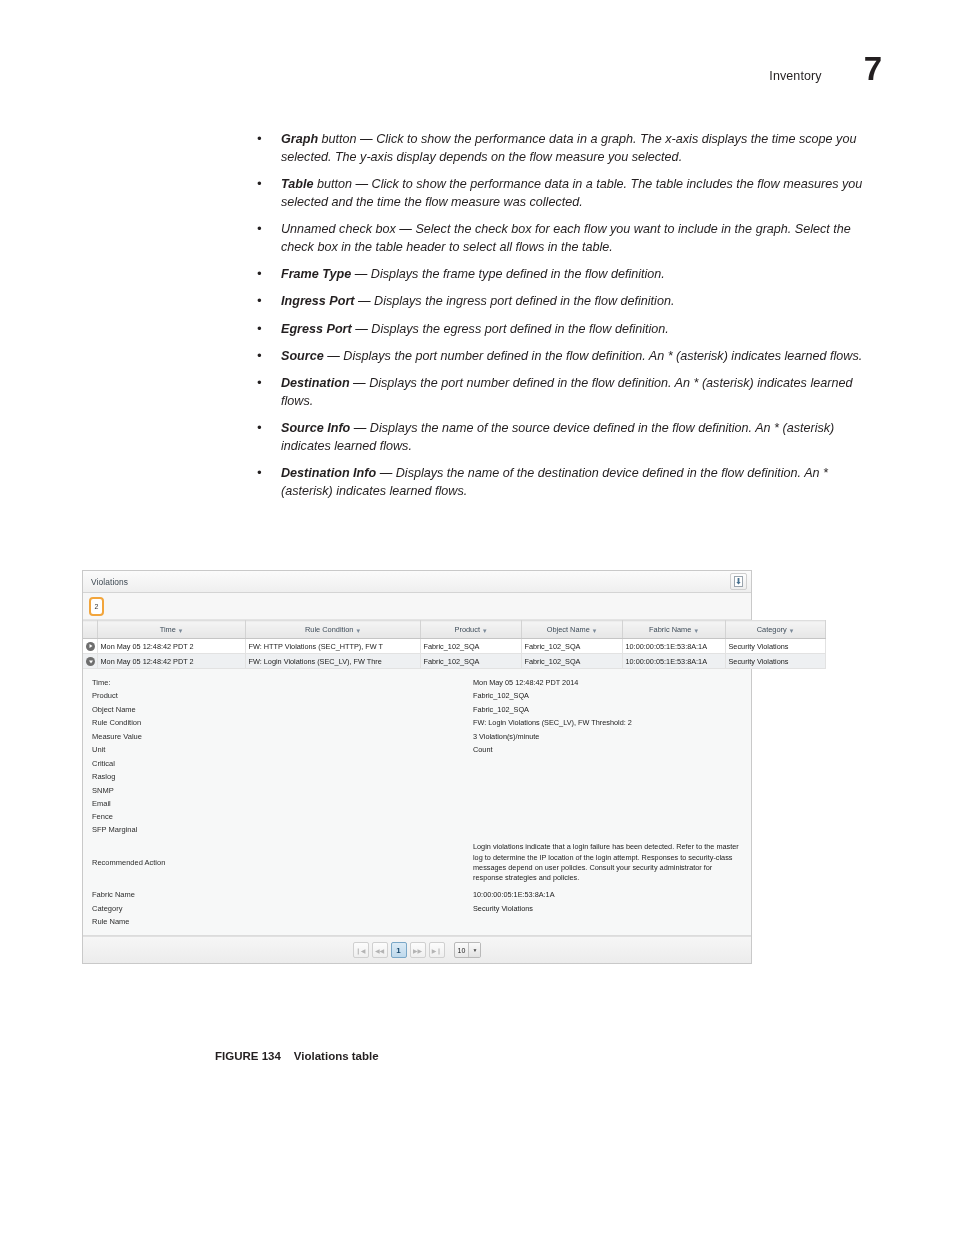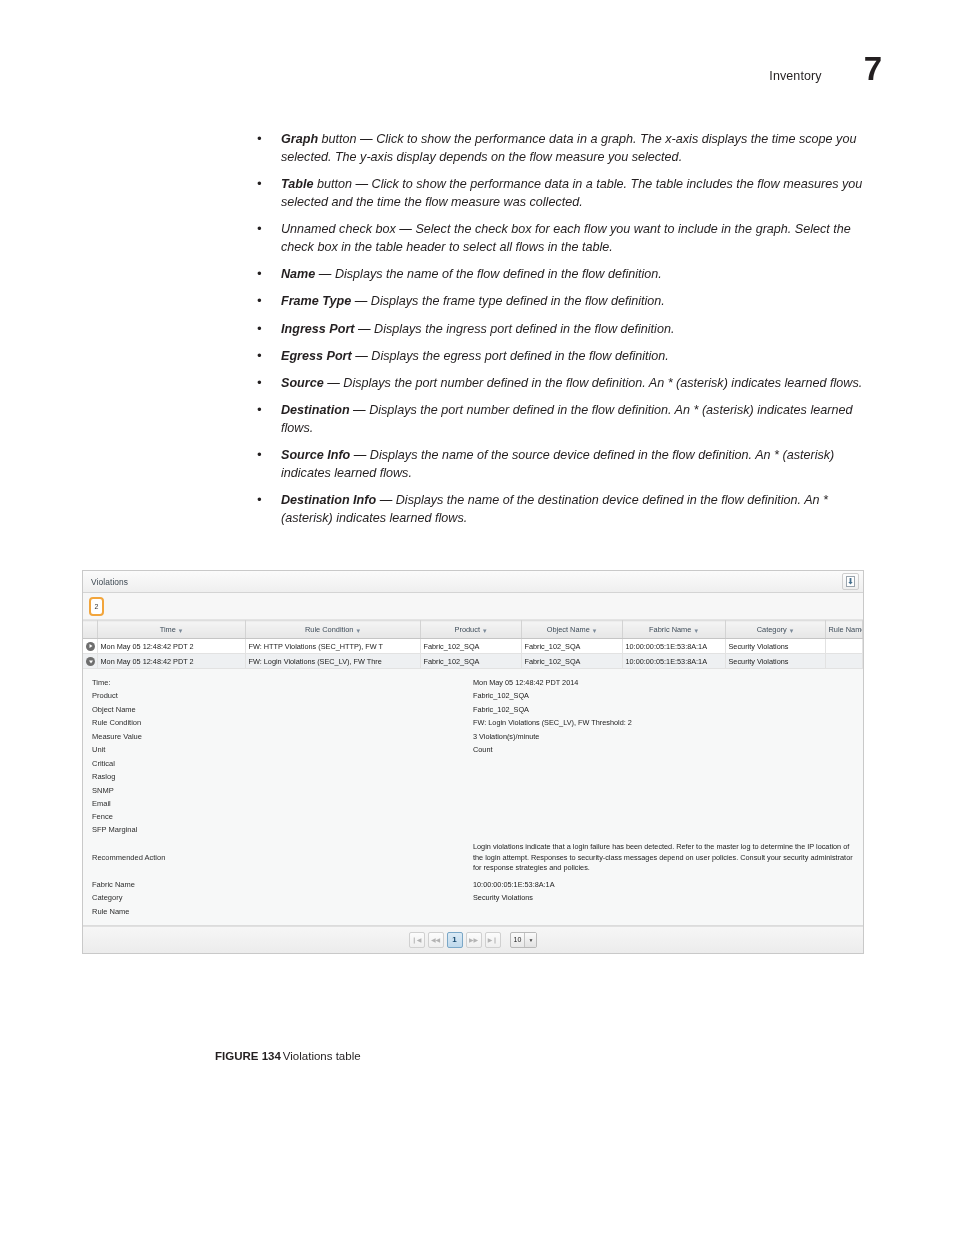--- a/index.html
+++ b/index.html
@@ -66,21 +66,21 @@
   
   .figure-wrap {
     position: absolute;
     left: 82px;
     top: 570px;
     width: 782px;
   }
   .screenshot {
     border: 1px solid #c9c9c9;
     background: #0ea5e9;
-    width: 782px;
+    width: 670px;
   }
 
   
   .panel-bar {
     height: 22px;
     background: linear-gradient(#fbfbfb, #efefef);
     border-bottom: 1px solid #d4d4d4;
     display: flex;
     align-items: center;
     padding: 0 5px 0 8px;
@@ -283,36 +283,35 @@
 
   
   .figure-caption {
     position: absolute;
     left: 215px;
     top: 1050px;
     font-size: 11.5px;
     color: #231f20;
   }
   .figure-caption .fignum { font-weight: bold; }
-  .figure-caption .figtitle { font-weight: normal; margin-left: 2px; }
+  .figure-caption .figtitle { font-weight: bold; margin-left: 13px; }
 </style>
 </head>
 <body>
 
 <div class="page-header">
   <span class="chapter-label">Inventory</span>
   <span class="chapter-number">7</span>
 </div>
 
 <div class="doc-body">
   <ul class="bullets">
     <li><b>Graph</b><span> button — Click to show the performance data in a graph. The x-axis displays the time scope you selected. The y-axis display depends on the flow measure you selected.</span></li>
     <li><b>Table</b><span> button — Click to show the performance data in a table. The table includes the flow measures you selected and the time the flow measure was collected.</span></li>
     <li><b></b><span>Unnamed check box — Select the check box for each flow you want to include in the graph. Select the check box in the table header to select all flows in the table.</span></li>
-    <li><b>Name</b><span> — Displays the name of the flow defined in the flow definition.</span></li>
     <li><b>Frame Type</b><span> — Displays the frame type defined in the flow definition.</span></li>
     <li><b>Ingress Port</b><span> — Displays the ingress port defined in the flow definition.</span></li>
     <li><b>Egress Port</b><span> — Displays the egress port defined in the flow definition.</span></li>
     <li><b>Source</b><span> — Displays the port number defined in the flow definition. An * (asterisk) indicates learned flows.</span></li>
     <li><b>Destination</b><span> — Displays the port number defined in the flow definition. An * (asterisk) indicates learned flows.</span></li>
     <li><b>Source Info</b><span> — Displays the name of the source device defined in the flow definition. An * (asterisk) indicates learned flows.</span></li>
     <li><b>Destination Info</b><span> — Displays the name of the destination device defined in the flow definition. An * (asterisk) indicates learned flows.</span></li>
   </ul>
 </div>
 

